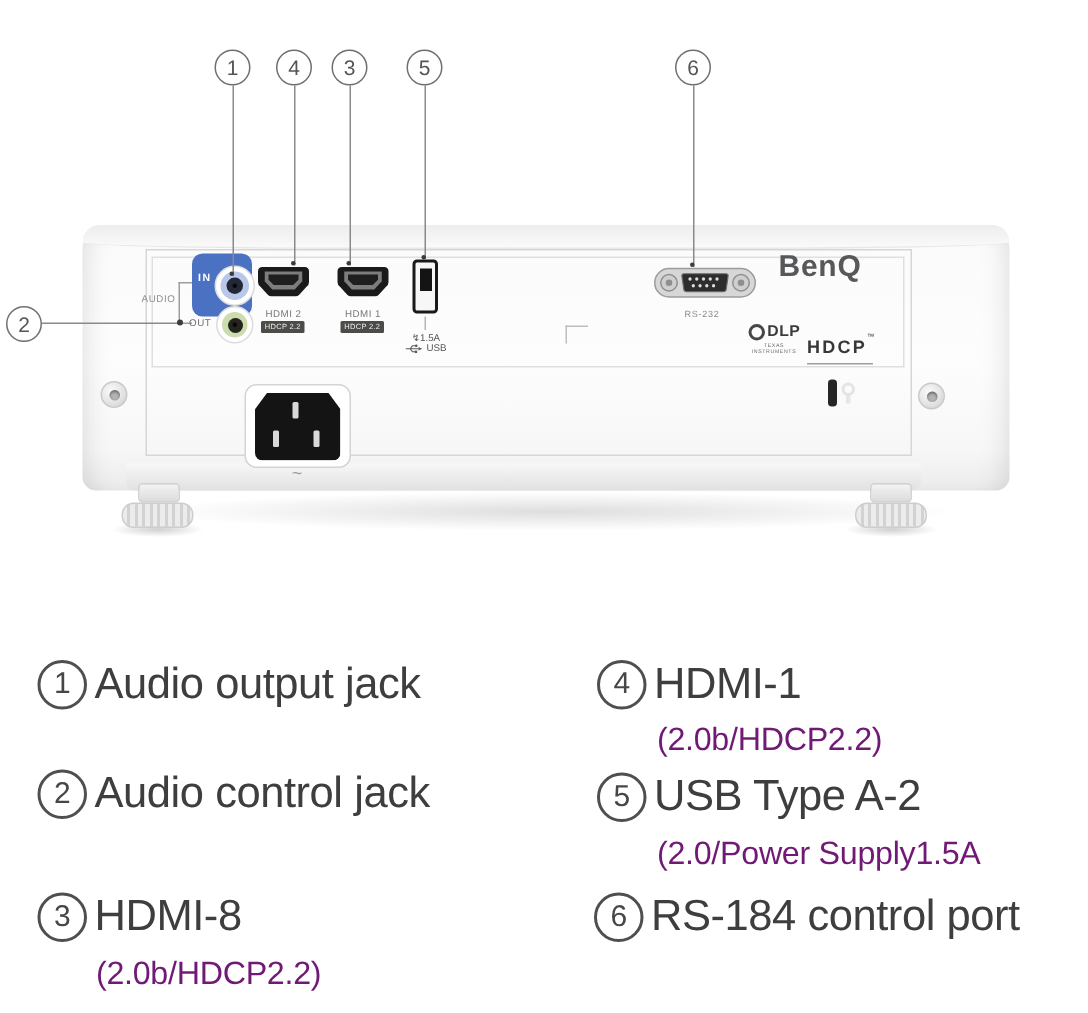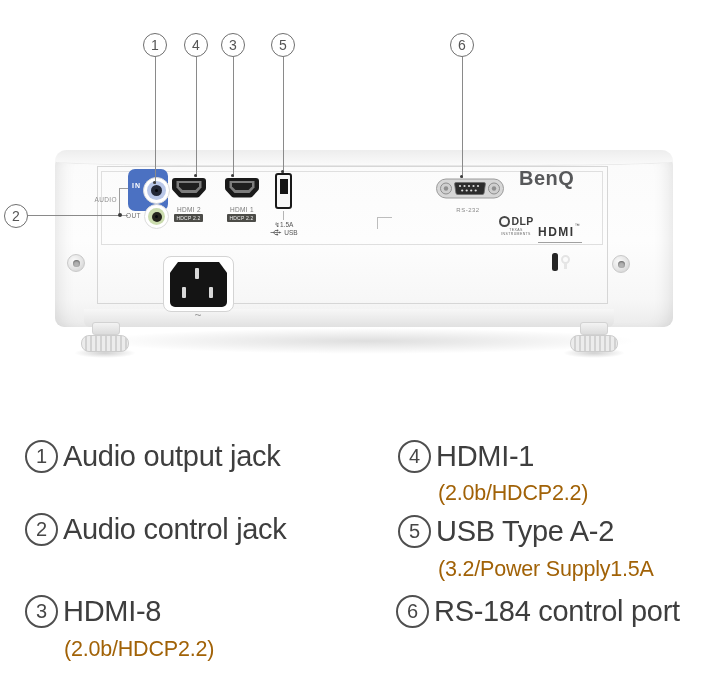--- a/index.html
+++ b/index.html
@@ -118,21 +118,21 @@
     clip-path:polygon(14% 0%,86% 0%,100% 24%,100% 100%,0% 100%,0% 24%);}
   .prong{position:absolute;width:4px;height:11px;background:#d9d9d9;border-radius:1px;}
   .pr-c{left:25px;top:6px;} .pr-l{left:12px;top:25px;} .pr-r{left:39px;top:25px;}
   .ac-sym{left:190px;top:308px;width:16px;text-align:center;font-size:12px;color:#9a9a9a;z-index:3;}
 
   
   .lg-item{position:absolute;display:flex;align-items:center;gap:5px;height:37px;z-index:2;}
   .lg-num{width:33px;height:33px;border:2.5px solid #4f4f4f;border-radius:50%;box-sizing:border-box;
     display:flex;align-items:center;justify-content:center;font-size:20px;color:#474747;flex:0 0 auto;}
   .lg-label{font-size:29px;color:#3e3e3e;letter-spacing:-.3px;white-space:nowrap;}
-  .lg-sub{position:absolute;font-size:21.5px;color:#a16207;letter-spacing:-.2px;z-index:2;white-space:nowrap;}
+  .lg-sub{position:absolute;font-size:21.5px;color:#701a75;letter-spacing:-.2px;z-index:2;white-space:nowrap;}
   .li1{left:25px;top:438px;} .li2{left:25px;top:511px;} .li3{left:25px;top:593px;}
   .li4{left:398px;top:438px;} .li5{left:398px;top:513px;} .li6{left:396px;top:593px;}
   .ls3{left:64px;top:637px;} .ls4{left:438px;top:481px;} .ls5{left:438px;top:557px;}
 </style>
 </head>
 <body>
 
 <div class="stage">
 
   <div class="abs floor-shadow"></div>
@@ -228,21 +228,21 @@
 
   <div class="abs benq-logo">BenQ</div>
   <div class="abs dlp-block">
     <div class="dlp-row">
       <div class="dlp-ring"></div>
       <span class="dlp-txt">DLP</span>
     </div>
     <div class="dlp-sub">TEXAS INSTRUMENTS</div>
   </div>
   <div class="abs hdmi-block">
-    <span class="hdmi-word">HDMI</span><span class="hdmi-tm">™</span>
+    <span class="hdmi-word">HDCP</span><span class="hdmi-tm">™</span>
     <div class="hdmi-tagline"></div>
   </div>
 
   <div class="abs ken-slot"></div>
   <div class="abs ken-icon"></div>
   <div class="abs ken-stem"></div>
   <div class="screw screw-l"></div>
   <div class="screw screw-r"></div>
 
   <div class="abs pwr-recess"></div>
@@ -290,20 +290,20 @@
   <div class="lg-item li4">
     <div class="lg-num">4</div>
     <div class="lg-label">HDMI-1</div>
   </div>
   <div class="lg-sub ls4">(2.0b/HDCP2.2)</div>
 
   <div class="lg-item li5">
     <div class="lg-num">5</div>
     <div class="lg-label">USB Type A-2</div>
   </div>
-  <div class="lg-sub ls5">(3.2/Power Supply1.5A</div>
+  <div class="lg-sub ls5">(2.0/Power Supply1.5A</div>
 
   <div class="lg-item li6">
     <div class="lg-num">6</div>
     <div class="lg-label">RS-184 control port</div>
   </div>
 
 </div>
 
 </body></html>

